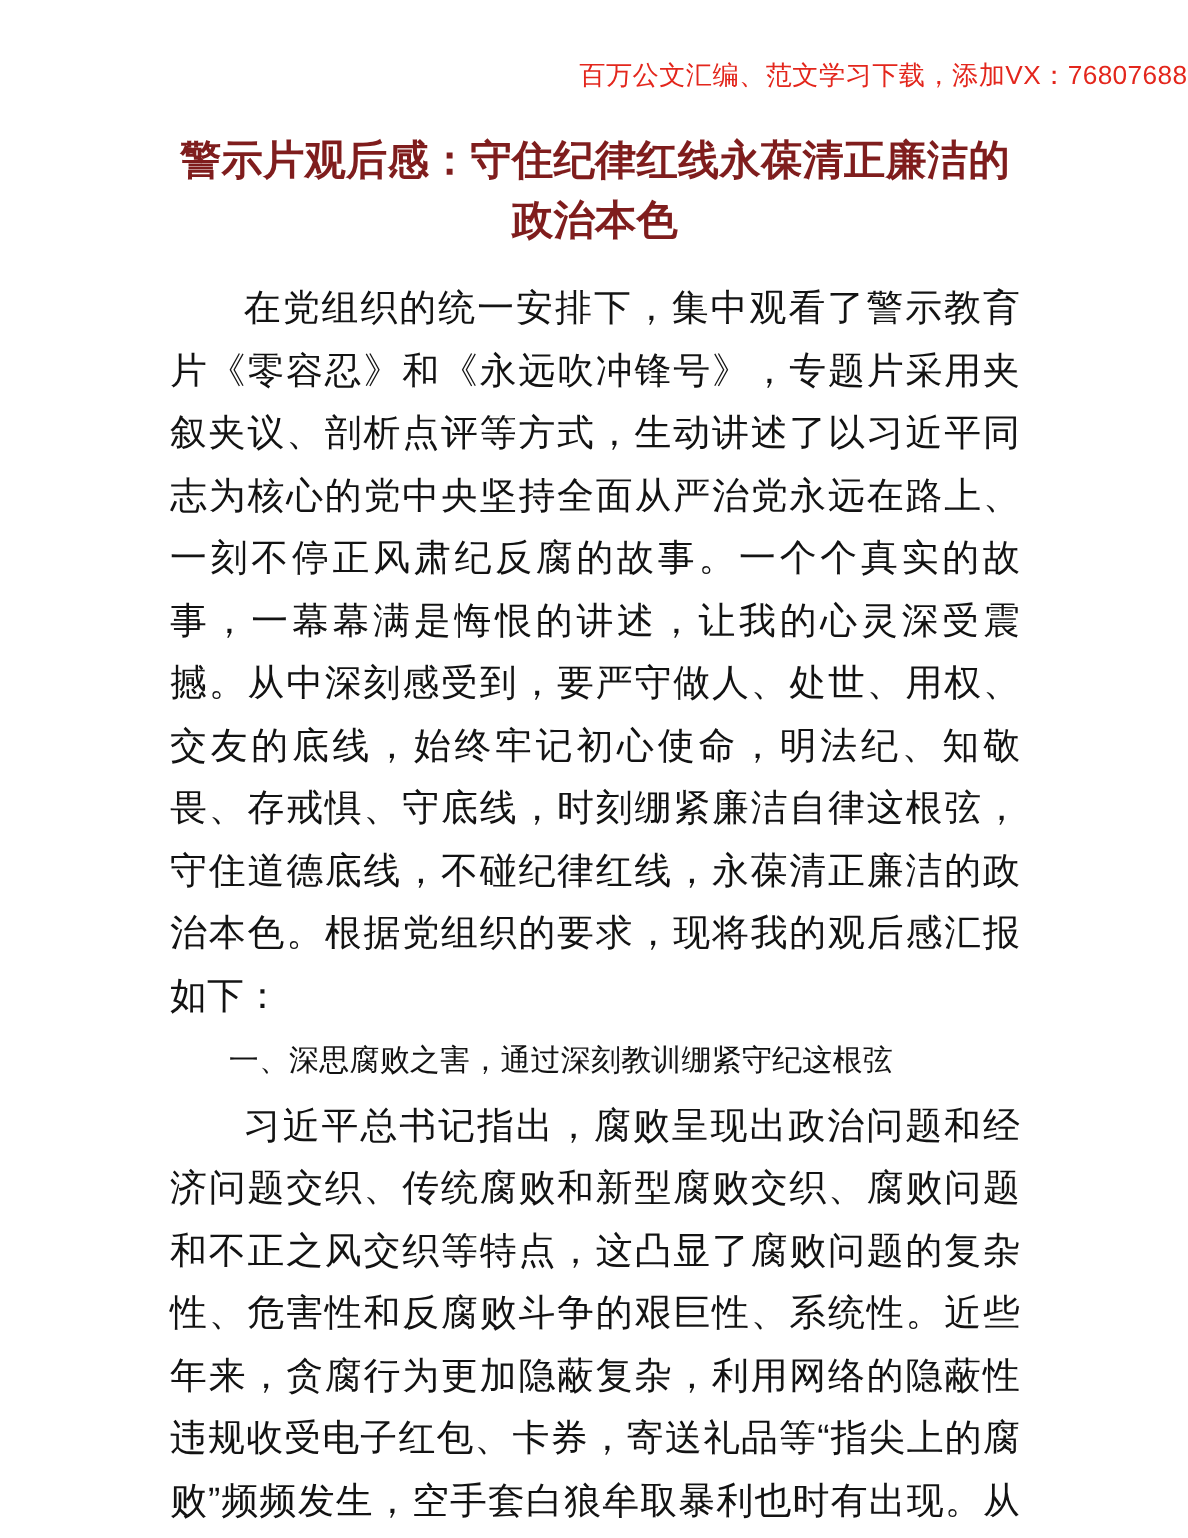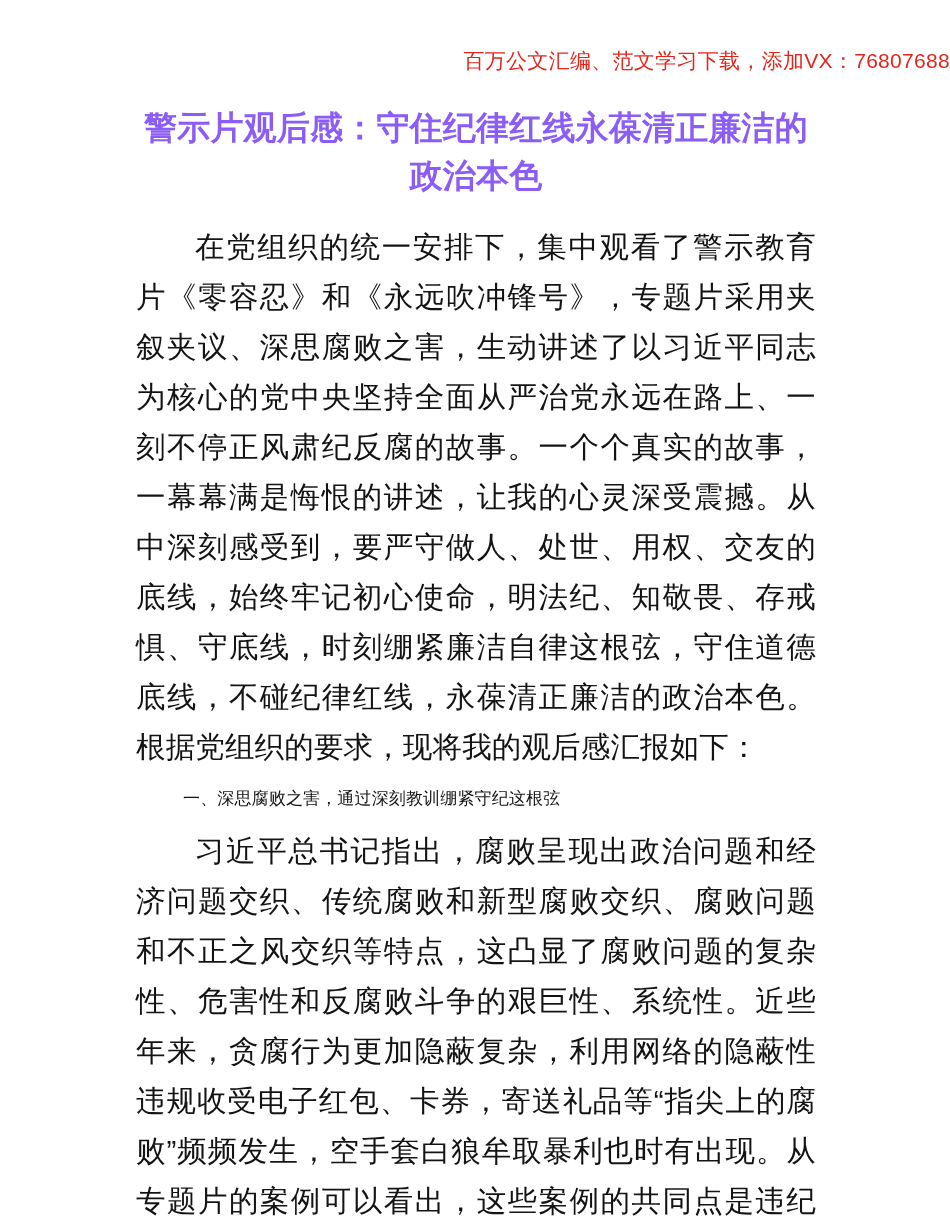--- a/index.html
+++ b/index.html
@@ -40,37 +40,37 @@
     position: absolute;
     top: 104px;
     left: 136px;
     width: 680px;
   }
   .doc-title {
     font-size: 33px;
     font-weight: 700;
     line-height: 48px;
     text-align: center;
-    color: #8b5cf6;
+    color: #7f1d1d;
     letter-spacing: 0.2px;
     margin: 0 0 22px 0;
     padding: 0 6px;
   }
   .para {
     font-size: 29.5px;
     line-height: 50px;
     color: #131313;
     text-align: justify;
     text-justify: inter-ideograph;
     text-indent: 59px;
     margin: 0;
     letter-spacing: 0.15px;
   }
   .section-heading {
-    font-size: 17px;
+    font-size: 24px;
     line-height: 50px;
     color: #131313;
     text-align: left;
     text-indent: 47px;
     margin: 0;
     font-weight: 400;
     letter-spacing: 0.15px;
   }
   .spacer-sm {
     height: 2px;
@@ -82,21 +82,21 @@
 <div class="page">
 
   <div class="promo-banner">
     <span class="promo-text">百万公文汇编、范文学习下载，添加VX：76807688</span>
   </div>
 
   <div class="doc-body">
 
     <h1 class="doc-title">警示片观后感：守住纪律红线永葆清正廉洁的政治本色</h1>
 
-    <p class="para">在党组织的统一安排下，集中观看了警示教育片《零容忍》和《永远吹冲锋号》，专题片采用夹叙夹议、深思腐败之害，生动讲述了以习近平同志为核心的党中央坚持全面从严治党永远在路上、一刻不停正风肃纪反腐的故事。一个个真实的故事，一幕幕满是悔恨的讲述，让我的心灵深受震撼。从中深刻感受到，要严守做人、处世、用权、交友的底线，始终牢记初心使命，明法纪、知敬畏、存戒惧、守底线，时刻绷紧廉洁自律这根弦，守住道德底线，不碰纪律红线，永葆清正廉洁的政治本色。根据党组织的要求，现将我的观后感汇报如下：</p>
+    <p class="para">在党组织的统一安排下，集中观看了警示教育片《零容忍》和《永远吹冲锋号》，专题片采用夹叙夹议、剖析点评等方式，生动讲述了以习近平同志为核心的党中央坚持全面从严治党永远在路上、一刻不停正风肃纪反腐的故事。一个个真实的故事，一幕幕满是悔恨的讲述，让我的心灵深受震撼。从中深刻感受到，要严守做人、处世、用权、交友的底线，始终牢记初心使命，明法纪、知敬畏、存戒惧、守底线，时刻绷紧廉洁自律这根弦，守住道德底线，不碰纪律红线，永葆清正廉洁的政治本色。根据党组织的要求，现将我的观后感汇报如下：</p>
 
     <div class="spacer-sm"></div>
 
     <p class="section-heading">一、深思腐败之害，通过深刻教训绷紧守纪这根弦</p>
 
     <div class="spacer-sm"></div>
 
     <p class="para">习近平总书记指出，腐败呈现出政治问题和经济问题交织、传统腐败和新型腐败交织、腐败问题和不正之风交织等特点，这凸显了腐败问题的复杂性、危害性和反腐败斗争的艰巨性、系统性。近些年来，贪腐行为更加隐蔽复杂，利用网络的隐蔽性违规收受电子红包、卡券，寄送礼品等“指尖上的腐败”频频发生，空手套白狼牟取暴利也时有出现。从专题片的案例可以看出，这些案例的共同点是违纪违法手段隐蔽、伪装性强，手握公权力的领导干部本人或其亲友、特定关系人以投资入股、合伙经营、民间借贷、市场交易等形式牟取大额非法利益，其实质仍然是公权私用、权钱交易。但是，不管手段如</p>
 
   </div>

